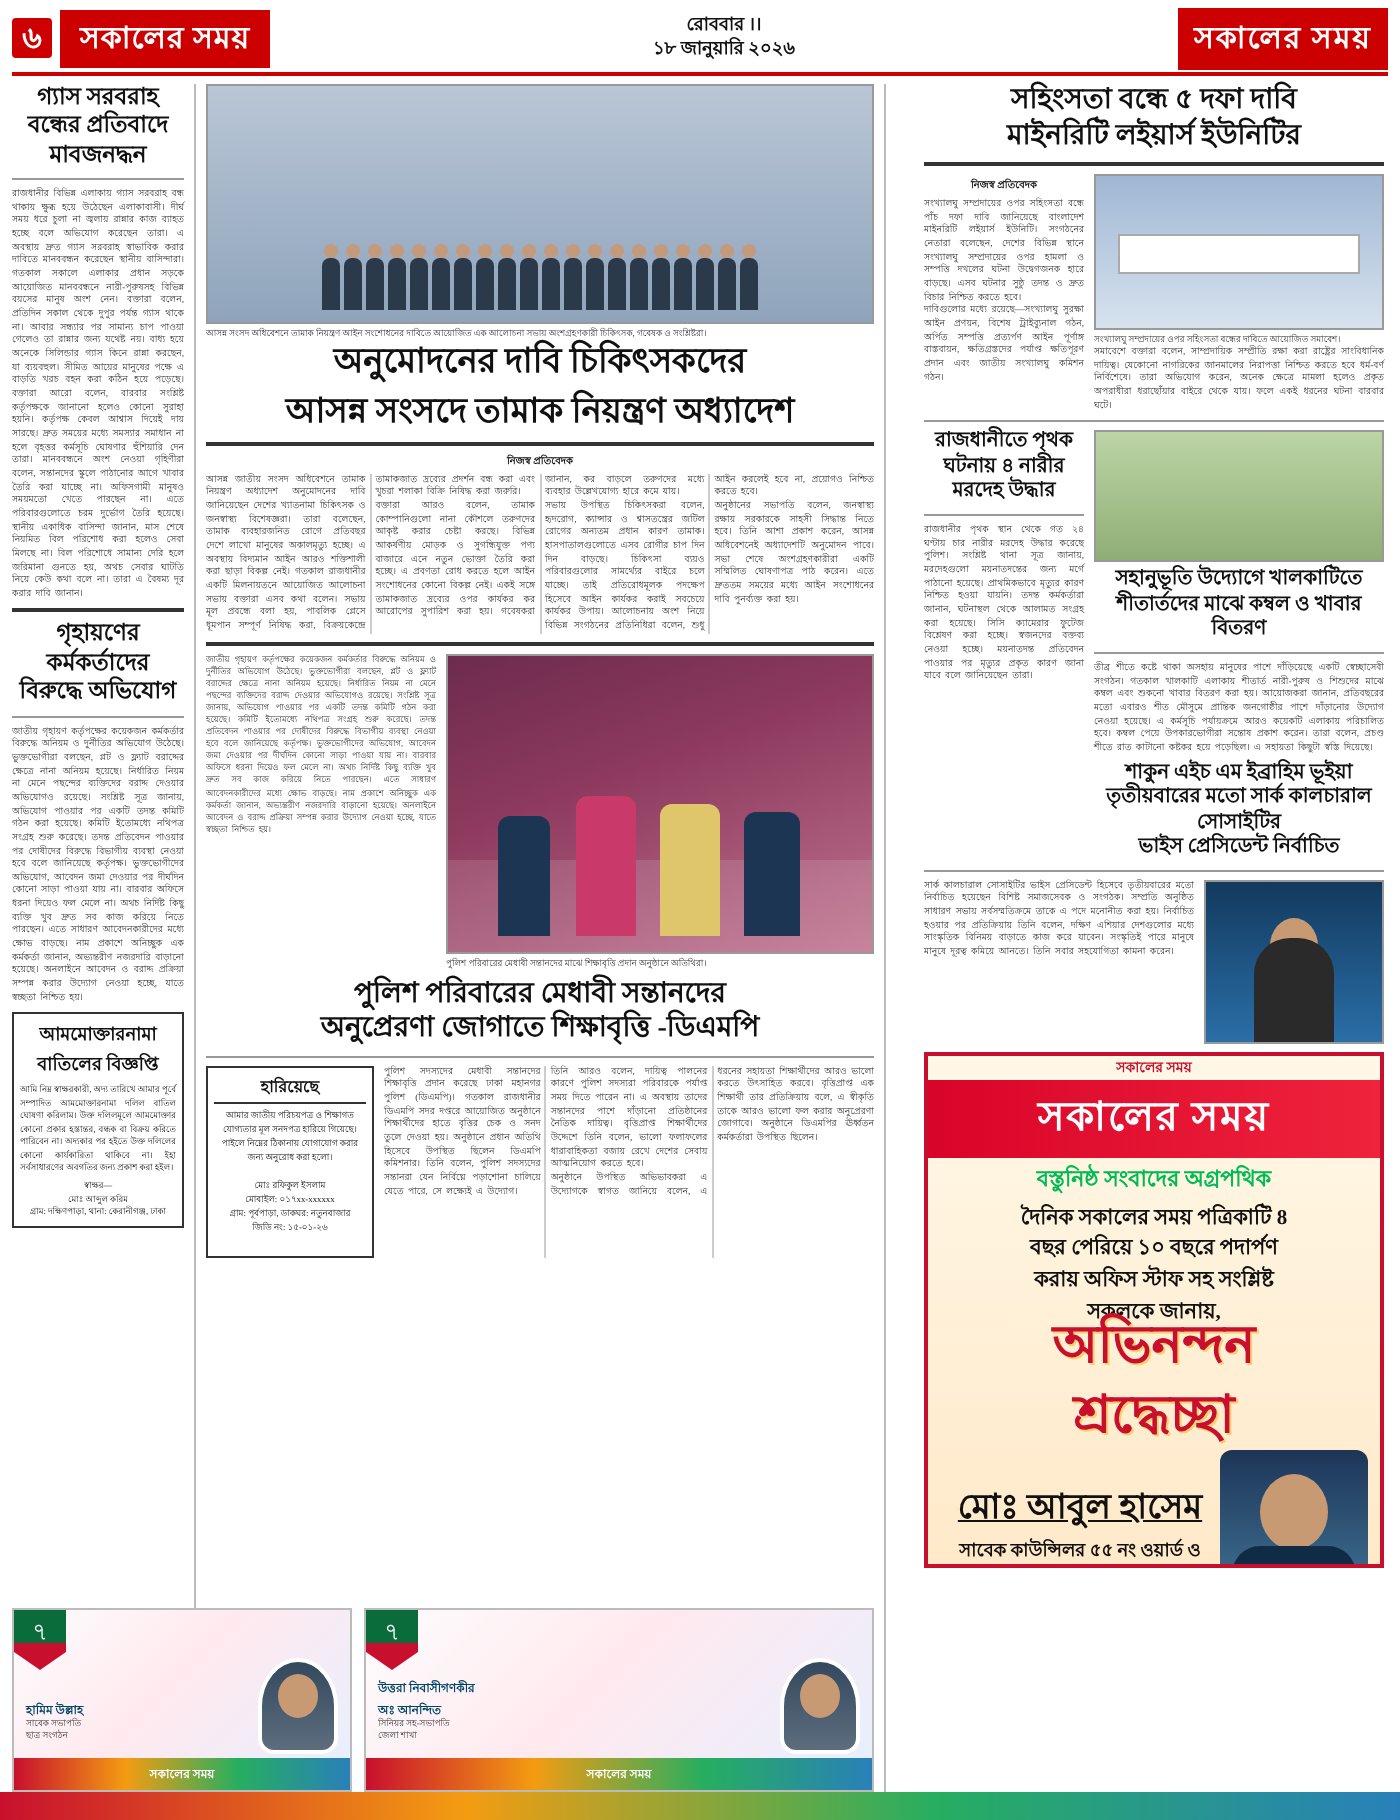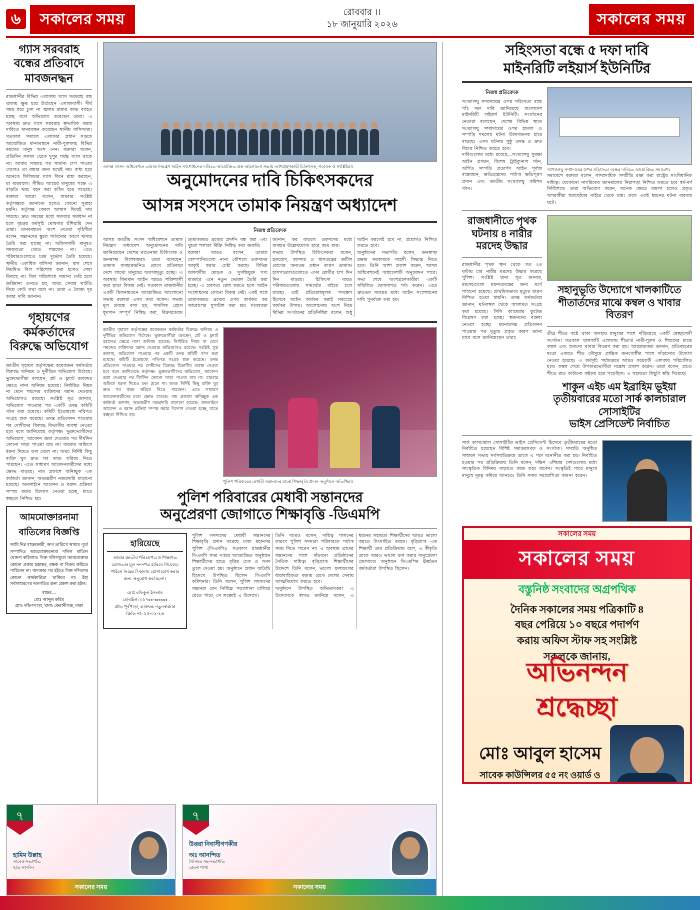--- a/index.html
+++ b/index.html
@@ -22,21 +22,21 @@
   .mast-left { display:flex; align-items:center; gap:4px; }
   .pageno {
     background:#c00; color:#fff; font-weight:bold; font-size:15px;
     width:20px; height:20px; display:flex; align-items:center; justify-content:center;
     border-radius:2px;
   }
   .mast-name {
     background:#c00; color:#fff; font-weight:bold; font-size:15px;
     padding:2px 10px; letter-spacing:.5px;
   }
-  .mast-center { text-align:center; font-size:9px; line-height:1.3; font-weight:normal; }
+  .mast-center { text-align:center; font-size:9px; line-height:1.3; font-weight:bold; }
   .mast-right {
     background:#c00; color:#fff; font-weight:bold; font-size:15px;
     padding:3px 8px; letter-spacing:1px;
   }
 
   
   .cols { display:flex; gap:5px; margin-top:4px; height:862px; }
   .col { position:relative; }
   .c1 { width:86px; }
   .c2 { width:340px; }
@@ -144,21 +144,21 @@
   .bigad-body { text-align:center; font-size:10.5px; line-height:1.5; font-weight:bold; padding:0 6px; color:#111;}
   .cong {
     text-align:center; font-size:26px; font-weight:bold; color:#c8102e;
     -webkit-text-stroke:0px; text-shadow:1px 1px 0 #f7d070; line-height:1.05; padding:4px 0;
   }
   .bigad-person { display:flex; align-items:flex-end; justify-content:space-between; padding:0 6px; }
   .bigad-av { width:74px; height:84px; border-radius:6px; background:linear-gradient(#1d3557,#457b9d); position:relative; overflow:hidden;}
   .bigad-av .f{position:absolute;left:50%;top:12px;transform:translateX(-50%);width:34px;height:38px;background:#c79a74;border-radius:50%;}
   .bigad-av .b{position:absolute;left:50%;bottom:0;transform:translateX(-50%);width:62px;height:36px;background:#0f2b46;border-radius:14px 14px 0 0;}
   .bigad-names { flex:1; text-align:center; }
-  .bn1 { font-size:17px; font-weight:bold; }
+  .bn1 { font-size:17px; font-weight:bold;text-decoration:underline; }
   .bn2 { font-size:9px; font-weight:bold; }
   .bn3 { font-size:8px; }
 
   .logo-wm {
     text-align:center; font-size:7px; color:#c8102e; font-weight:bold;
   }
   .footer-strip{
     position:absolute;left:0;right:0;bottom:0;height:14px;
     background:linear-gradient(90deg,#c8102e,#f39c12,#27ae60,#2980b9);
   }

